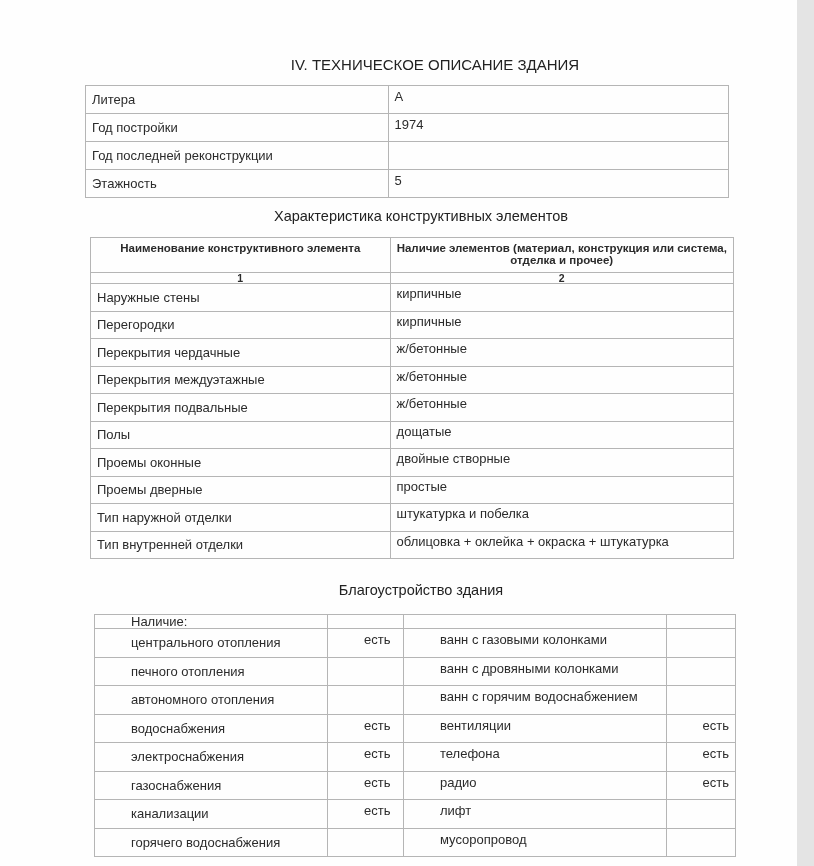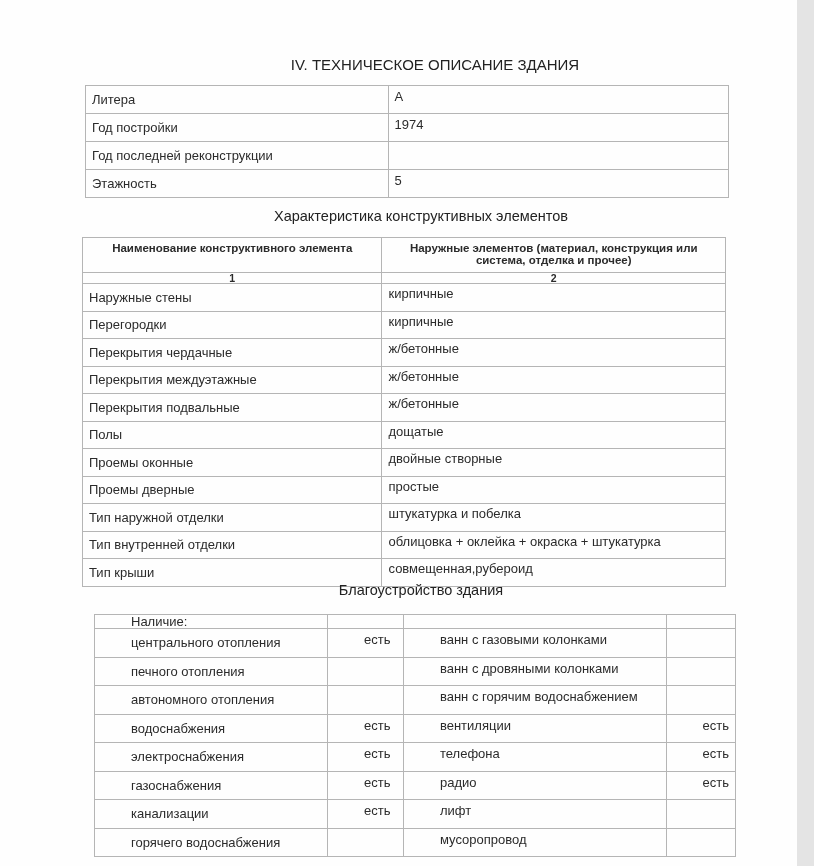--- a/index.html
+++ b/index.html
@@ -7,21 +7,21 @@
          font-family:"Liberation Sans", sans-serif; color:#2a2a2a; }
   .gutter { position:absolute; left:797px; top:0; width:17px; height:866px; background:#e4e4e4; }
   .page { position:absolute; left:0; top:0; width:797px; height:866px; background:#fefefe; }
   .title { position:absolute; top:56px; left:0; width:870px; text-align:center; font-size:15px; color:#222; }
   .subtitle { position:absolute; left:0; width:842px; text-align:center; font-size:14.5px; color:#222; }
   table { position:absolute; border-collapse:collapse; font-size:13px; color:#2b2b2b; }
   td { border:1px solid #b5b5b5; padding:0 6px; vertical-align:middle; }
   .t1 { left:85px; top:85px; width:644px; }
   .t1 td { height:24px; }
   .t1 td.v { vertical-align:top; padding-top:3px; }
-  .t2 { left:82px; top:237px; width:644px;padding-left:34px; }
+  .t2 { left:90px; top:237px; width:644px;padding-left:34px; }
   .t2 td { height:24.5px; }
   .t2 .hdr td { font-weight:bold; font-size:11.5px; text-align:center; height:30px; vertical-align:top; padding-top:4px; }
   .t2 .num td { font-weight:bold; font-size:10.5px; text-align:center; height:10px; padding:0; line-height:10px; }
   .t2 td.v { vertical-align:top; padding-top:2px; }
   .t3 { left:94px; top:614px; width:642px; }
   .t3 td { height:24.5px;padding-left:36px; }
   .t3 .head td { height:13px; line-height:13px; }
   .t3 td.v { vertical-align:top; padding-top:3px;margin-top:21px; }
 </style>
 </head>
@@ -58,21 +58,21 @@
   <div class="subtitle" style="top:208px;">Характеристика конструктивных элементов</div>
 
   <table class="t2">
     <colgroup>
         <col style="width:300px">
         <col style="width:344px">
       </colgroup>
     <tbody>
         <tr class="hdr">
       <td>Наименование конструктивного элемента</td>
-      <td>Наружные элементов (материал, конструкция или система, отделка и прочее)</td>
+      <td>Наличие элементов (материал, конструкция или система, отделка и прочее)</td>
     </tr>
     <tr class="num">
       <td>1</td>
       <td>2</td>
     </tr>
     <tr>
           <td>Наружные стены</td>
           <td class="v">кирпичные</td>
         </tr>
     <tr>
@@ -103,24 +103,20 @@
           <td>Проемы дверные</td>
           <td class="v">простые</td>
         </tr>
     <tr>
           <td>Тип наружной отделки</td>
           <td class="v">штукатурка и побелка</td>
         </tr>
     <tr>
           <td>Тип внутренней отделки</td>
           <td class="v">облицовка + оклейка + окраска + штукатурка</td>
-        </tr>
-    <tr>
-          <td>Тип крыши</td>
-          <td class="v">совмещенная,рубероид</td>
         </tr>
   </tbody>
     </table>
 
   <div class="subtitle" style="top:582px;">Благоустройство здания</div>
 
   <table class="t3">
     <colgroup>
         <col style="width:234px">
         <col style="width:76px">

